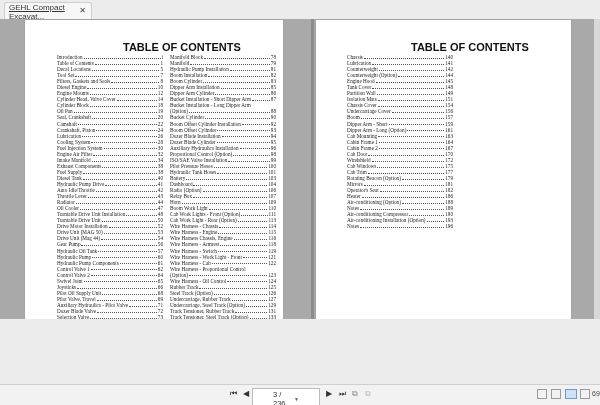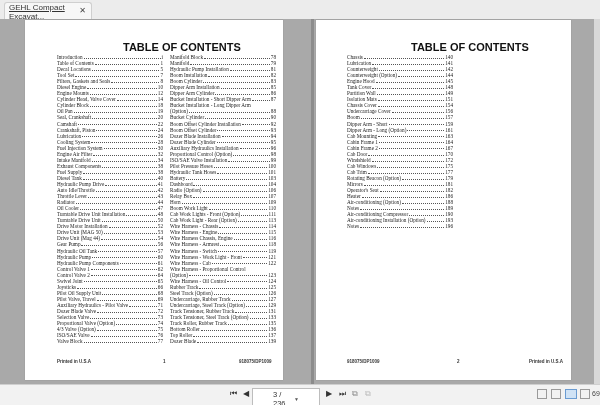--- a/index.html
+++ b/index.html
@@ -1,20 +1,20 @@
 <!DOCTYPE html>
 <html><head>
 <meta charset="utf-8">
 <style>
   * { box-sizing: border-box; margin: 0; padding: 0; }
   html, body { width: 600px; height: 405px; overflow: hidden; background: #ececec; font-family: "Liberation Sans", sans-serif; }
   .tabbar { position: absolute; left: 0; top: 0; width: 600px; height: 20px; background: #ececec; }
   .tab { position: absolute; left: 4px; top: 2px; width: 88px; height: 18px; background: #f7f7f7; border: 1px solid #cfcfcf; border-bottom: none; border-radius: 3px 3px 0 0; display: flex; align-items: center; padding-left: 4px; font-size: 8px; color: #333; text-decoration: underline; }
   .tab .close { position: absolute; right: 5px; top: 3px; font-size: 8px; color: #444; }
-  .viewer { position: absolute; left: 0; top: 19px; width: 600px; height: 365px; background: #a9a9a9; overflow: hidden; }
+  .viewer { position: absolute; left: 0; top: 19px; width: 600px; height: 300px; background: #a9a9a9; overflow: hidden; }
   .page { position: absolute; top: 1px; height: 360px; background: #fff; box-shadow: 0 0 1px #888; }
   .page.left { left: 25px; width: 258px; }
   .page.right { left: 316px; width: 255px; }
   .page-title { position: absolute; top: 21px; font-family: "Liberation Sans", sans-serif; font-weight: bold; font-size: 11px; color: #111; white-space: nowrap; }
   .page.left .page-title { left: 98px; }
   .page.right .page-title { left: 95px; }
   .col { position: absolute; top: 34px; width: 106px; font-family: "Liberation Serif", serif; font-size: 5.2px; line-height: 6.05px; color: #222; }
   .entry { display: flex; align-items: flex-end; white-space: nowrap; }
   .entry .t { flex: 0 0 auto; }
   .entry .dots { flex: 1 1 auto; border-bottom: 0.6px dotted #555; margin: 0 1px 1.3px 1px; min-width: 2px; }

